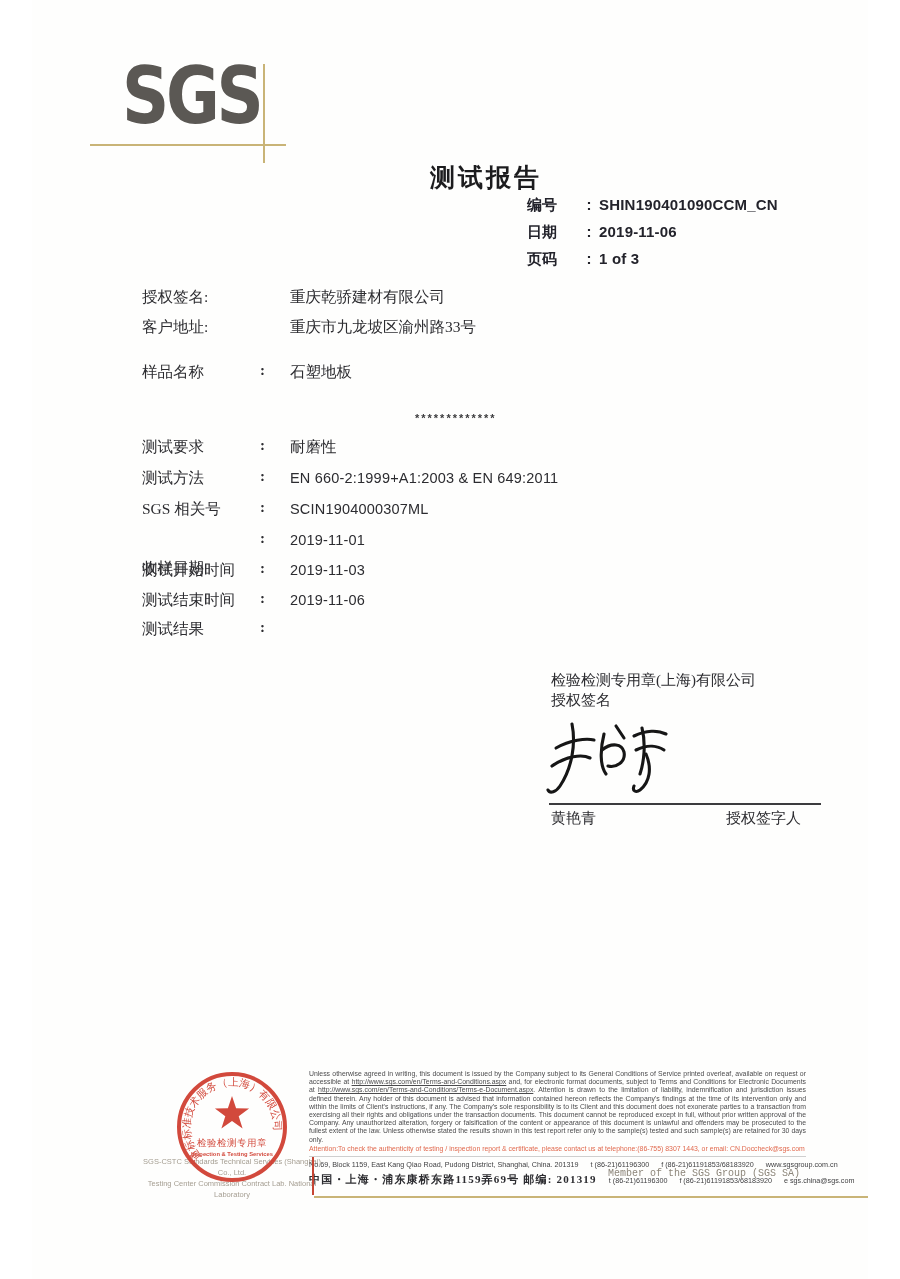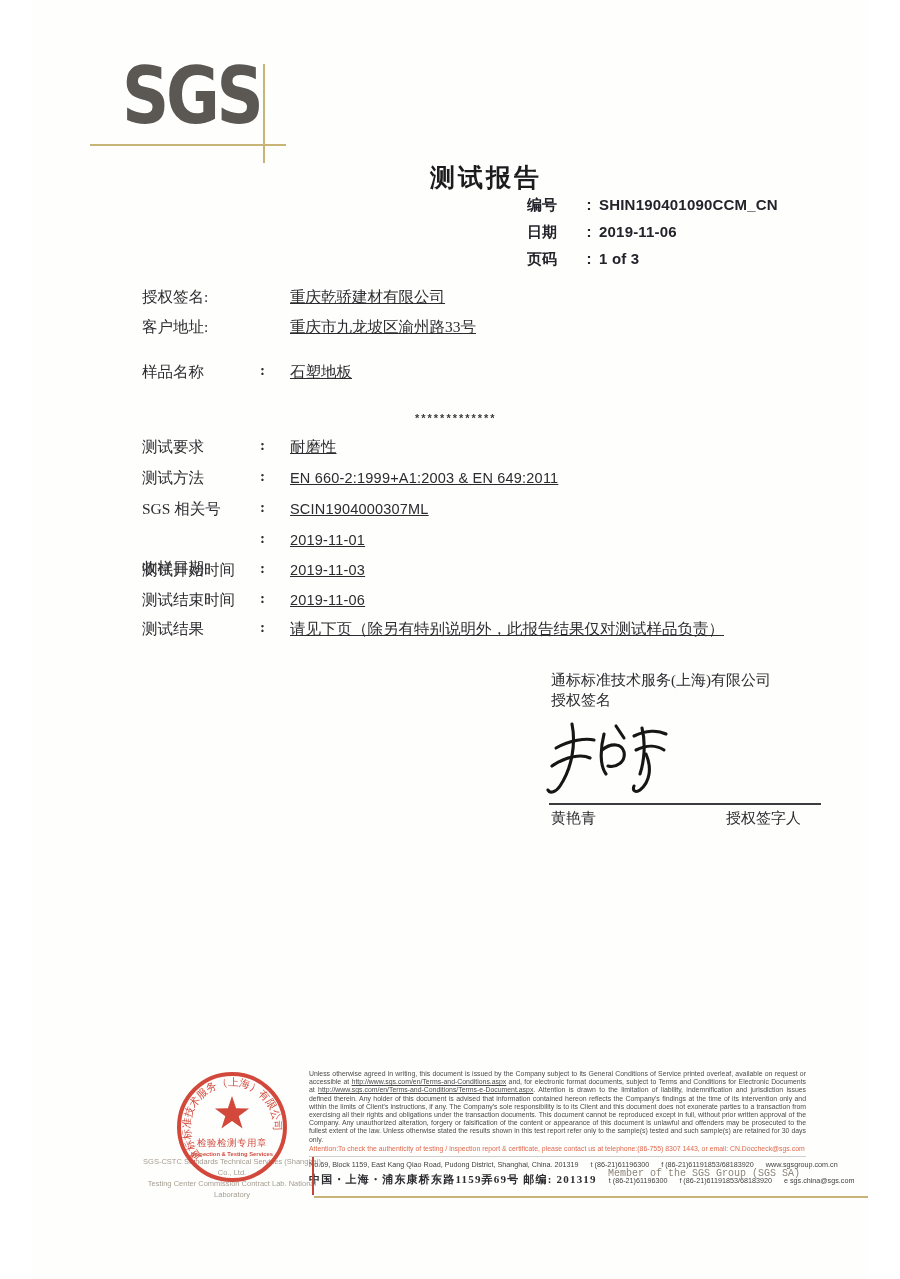--- a/index.html
+++ b/index.html
@@ -29,21 +29,21 @@
   .meta { left:495px; top:196px; }
   .meta-row { display:flex; height:27px; align-items:flex-start;
     font-family:"Liberation Sans", sans-serif; font-weight:bold; font-size:15px; color:#23232b; }
   .meta-row .lbl { width:52px; }
   .meta-row .col { width:20px; text-align:center; }
   .meta-row .val { letter-spacing:0.2px; }
 
   
   .row-lbl { left:110px; font-size:15.5px; }
   .row-col { left:228px; font-size:15px; font-weight:bold; }
-  .row-val { left:258px; font-size:15.5px;text-decoration:underline; }
+  .row-val { left:258px; font-size:15.5px; }
   .latin   { font-family:"Liberation Sans", sans-serif; font-size:14.5px; letter-spacing:0.2px; }
   .disclaimer { left:117px; top:391px; font-size:14.5px; width:690px; }
   .stars { left:383px; top:412px; font-family:"Liberation Sans", sans-serif;
     font-weight:bold; font-size:11px; letter-spacing:2px; color:#3a3a3c; }
 
   
   .sig-company { left:519px; top:671px; font-size:15px; }
   .sig-auth    { left:519px; top:691px; font-size:15px; }
   .sig-svg     { left:510px; top:710px; }
   .sig-line    { left:517px; top:803px; width:272px; height:2px; background:#3c3c3e; }
@@ -132,23 +132,22 @@
   <div class="abs row-lbl" style="top:560px">测试开始时间</div>
   <div class="abs row-col" style="top:560px">:</div>
   <div class="abs row-val latin" style="top:562px">2019-11-03</div>
 
   <div class="abs row-lbl" style="top:590px">测试结束时间</div>
   <div class="abs row-col" style="top:590px">:</div>
   <div class="abs row-val latin" style="top:592px">2019-11-06</div>
 
   <div class="abs row-lbl" style="top:619px">测试结果</div>
   <div class="abs row-col" style="top:619px">:</div>
-  <div class="abs row-val" style="top:619px">请见下页（除另有特别说明外，此报告结果仅对测试样品负责）</div>
-
-  <div class="abs sig-company">通标标准技术服务(上海)有限公司</div>
+
+  <div class="abs sig-company">检验检测专用章(上海)有限公司</div>
   <div class="abs sig-auth">授权签名</div>
 
   <svg class="abs sig-svg" width="150" height="90" viewBox="0 0 150 90">
     <g fill="none" stroke="#161616" stroke-width="3.1" stroke-linecap="round" stroke-linejoin="round">
       <path d="M14,38 C28,30 44,28 52,30"></path>
       <path d="M30,14 C34,34 30,58 18,76 C14,82 8,84 6,80"></path>
       <path d="M10,56 C24,46 40,44 48,48"></path>
       <path d="M62,24 C58,40 58,56 64,64"></path>
       <path d="M60,40 C70,32 80,34 82,42 C84,52 74,58 66,56"></path>
       <path d="M74,16 L82,28"></path>

